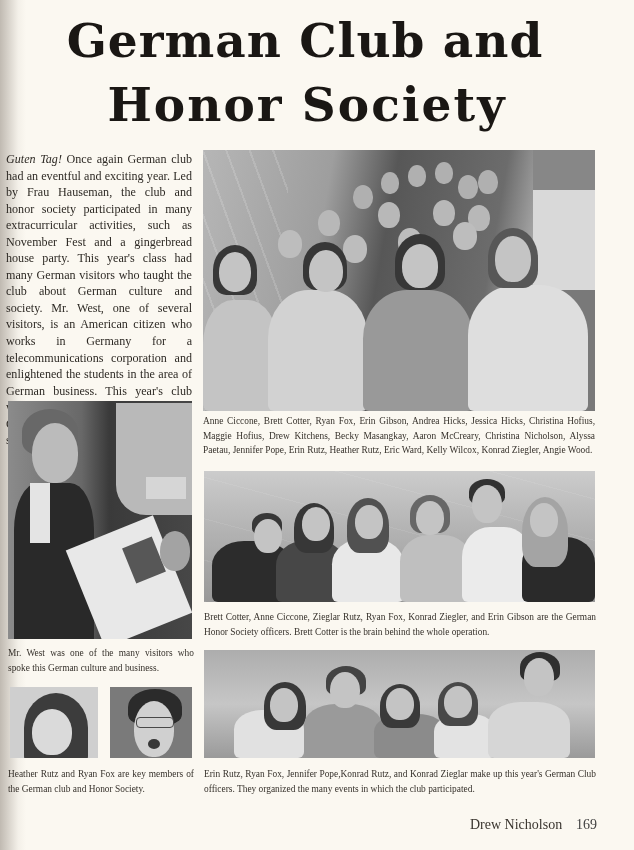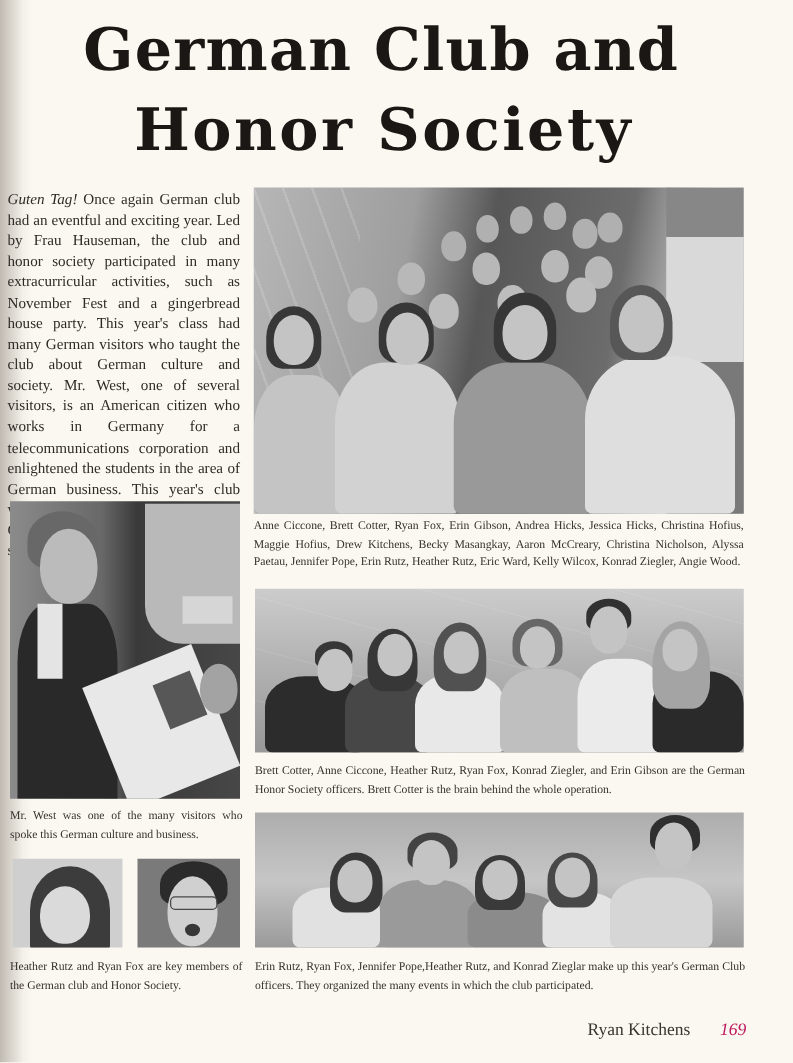--- a/index.html
+++ b/index.html
@@ -43,21 +43,21 @@
   }
   
   .head { position: absolute; border-radius: 50% 50% 46% 46%; background: #c9c4bc; }
   .hair { position: absolute; border-radius: 50% 50% 30% 30%; background: #3a3632; }
   .torso { position: absolute; border-radius: 40% 40% 6px 6px; }
 
   .footer-name {
     position: absolute; left: 470px; top: 817px; font-size: 14px; color: #3a352f;
   }
   .footer-page {
-    position: absolute; left: 576px; top: 817px; font-size: 14px; color: #be185d; font-style: italic;
+    position: absolute; left: 576px; top: 817px; font-size: 14px; color: #404040;
   }
 </style>
 </head>
 <body>
 
 <div class="gutter"></div>
 
 <div class="title l1">German Club and</div>
 <div class="title l2">Honor Society</div>
 
@@ -126,47 +126,47 @@
   <div class="torso" style="left:196px;top:64px;width:72px;height:67px;background:#c3bfb8"></div>
   <div class="hair" style="left:206px;top:24px;width:40px;height:38px;background:#6b665f"></div>
   <div class="head" style="left:212px;top:30px;width:28px;height:34px"></div>
   <div class="torso" style="left:258px;top:56px;width:70px;height:75px;background:#ecebe6"></div>
   <div class="hair" style="left:265px;top:8px;width:36px;height:26px;background:#34302c"></div>
   <div class="head" style="left:268px;top:14px;width:30px;height:38px"></div>
   <div class="torso" style="left:318px;top:66px;width:73px;height:65px;background:#2c2a27"></div>
   <div class="hair" style="left:318px;top:26px;width:46px;height:70px;background:#a9a49c"></div>
   <div class="head" style="left:326px;top:32px;width:28px;height:34px"></div>
 </div>
-<div class="caption" style="left:204px; top:610px; width:392px;">Brett Cotter, Anne Ciccone, Heather Rutz, Ryan Fox, Konrad Ziegler, and Erin Gibson are the German Honor Society officers.  Brett Cotter  is the brain behind the whole operation.</div>
+<div class="caption" style="left:204px; top:610px; width:392px;">Brett Cotter, Anne Ciccone, Zieglar Rutz, Ryan Fox, Konrad Ziegler, and Erin Gibson are the German Honor Society officers.  Brett Cotter  is the brain behind the whole operation.</div>
 
 <div class="photo" style="left:204px; top:650px; width:391px; height:108px; background:linear-gradient(#b0ada7 0%,#c9c6c0 50%,#9d9a95 100%);">
   <div class="torso" style="left:30px;top:60px;width:70px;height:48px;background:#e4e1db"></div>
   <div class="hair" style="left:60px;top:32px;width:42px;height:48px;background:#3b3733"></div>
   <div class="head" style="left:66px;top:38px;width:28px;height:34px"></div>
   <div class="torso" style="left:100px;top:54px;width:78px;height:54px;background:#9e9a94"></div>
   <div class="hair" style="left:122px;top:16px;width:40px;height:30px;background:#46423e"></div>
   <div class="head" style="left:126px;top:22px;width:30px;height:36px"></div>
   <div class="torso" style="left:170px;top:64px;width:72px;height:44px;background:#8f8b85"></div>
   <div class="hair" style="left:176px;top:34px;width:40px;height:44px;background:#3d3935"></div>
   <div class="head" style="left:182px;top:38px;width:28px;height:32px"></div>
   <div class="torso" style="left:230px;top:64px;width:62px;height:44px;background:#e6e3dd"></div>
   <div class="hair" style="left:234px;top:32px;width:40px;height:44px;background:#4c4843"></div>
   <div class="head" style="left:240px;top:36px;width:28px;height:32px"></div>
   <div class="torso" style="left:284px;top:52px;width:82px;height:56px;background:#d9d6cf"></div>
   <div class="hair" style="left:316px;top:2px;width:40px;height:30px;background:#322e2b"></div>
   <div class="head" style="left:320px;top:8px;width:30px;height:38px"></div>
 </div>
-<div class="caption" style="left:204px; top:767px; width:392px;">Erin Rutz, Ryan Fox, Jennifer Pope,Heather Rutz, and Konrad Zieglar make up this year's German Club officers. They organized the many events in which the club participated.</div>
+<div class="caption" style="left:204px; top:767px; width:392px;">Erin Rutz, Ryan Fox, Jennifer Pope,Konrad Rutz, and Konrad Zieglar make up this year's German Club officers. They organized the many events in which the club participated.</div>
 
 <div class="photo" style="left:10px; top:687px; width:88px; height:71px; background:#d2cfc9;">
   <div class="hair" style="left:14px;top:6px;width:64px;height:70px;background:#3f3b37;border-radius:50% 50% 10% 10%"></div>
   <div class="head" style="left:22px;top:22px;width:40px;height:46px;background:#dedad3"></div>
 </div>
 <div class="photo" style="left:110px; top:687px; width:82px; height:71px; background:#7d7a75;">
   <div class="hair" style="left:18px;top:2px;width:54px;height:36px;background:#2e2b28"></div>
   <div class="head" style="left:24px;top:14px;width:40px;height:56px;background:#d4d0c9"></div>
   <div style="position:absolute;left:26px;top:30px;width:36px;height:9px;border:1px solid #4c4843;border-radius:4px;"></div>
   <div style="position:absolute;left:38px;top:52px;width:12px;height:10px;background:#3a3632;border-radius:50%;"></div>
 </div>
 <div class="caption" style="left:8px; top:767px; width:186px;">Heather Rutz and Ryan Fox are key members of the German club and Honor Society.</div>
 
-<div class="footer-name">Ryan Kitchens</div>
+<div class="footer-name">Drew Nicholson</div>
 <div class="footer-page">169</div>
 
 </body></html>

